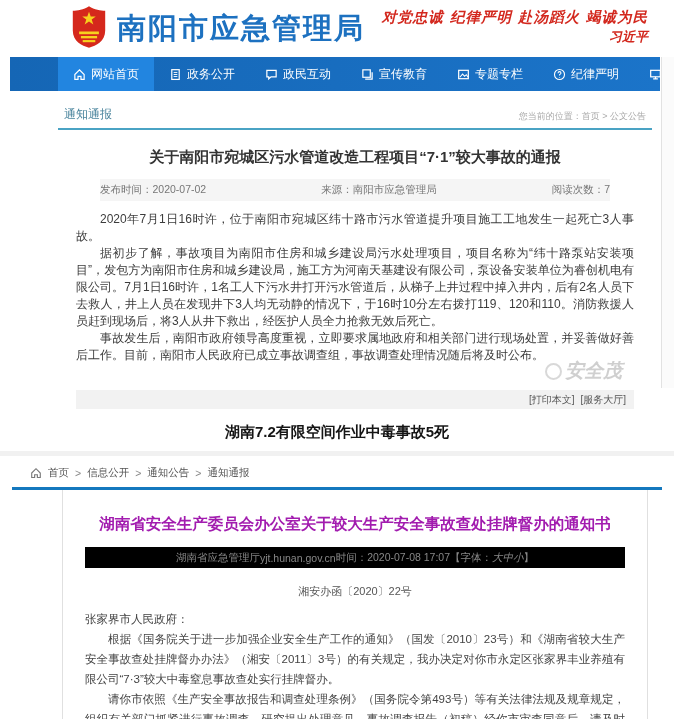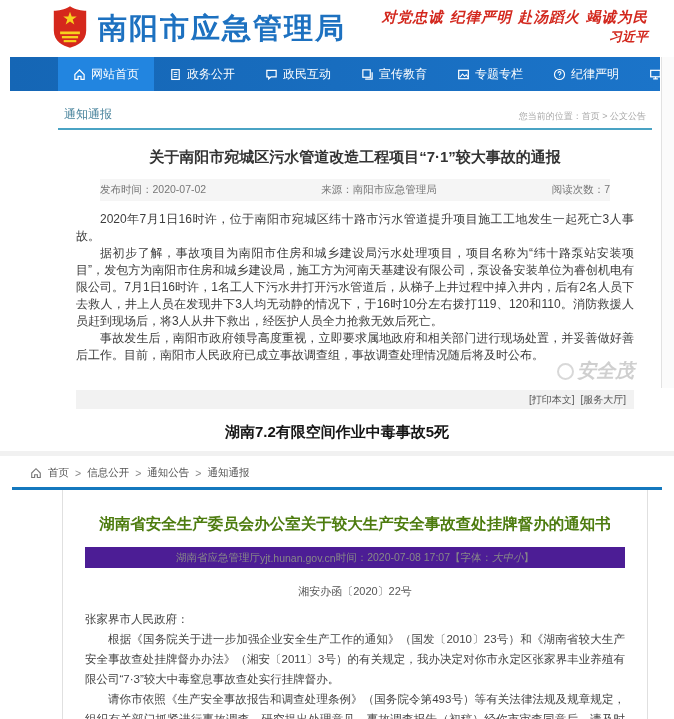--- a/index.html
+++ b/index.html
@@ -5,21 +5,21 @@
   * { margin:0; padding:0; box-sizing:border-box; }
   html,body { background:#fff; }
   body {
     width:674px; height:719px; overflow:hidden; position:relative;
     font-family:"Liberation Sans","DejaVu Sans",sans-serif; color:#333;
   }
   .edge-gutter { position:absolute; top:0; right:0; width:13px; height:388px;
     background:#fbfbfb; border-left:1px solid #e2e2e2; }
 
   
-  .site-header { height:57px; display:flex; align-items:center; padding-left:52px; position:relative; background:#fff; }
+  .site-header { height:57px; display:flex; align-items:center; padding-left:71px; position:relative; background:#fff; }
   .emblem { flex:0 0 auto; margin-right:10px; }
   .site-title { font-size:29px; font-weight:800; color:#1d71c0; letter-spacing:2px;
     font-family:"Liberation Sans","DejaVu Sans",sans-serif; }
   .slogan-wrap { position:absolute; right:26px; top:8px; text-align:right; }
   .slogan { color:#d3281e; font-weight:700; font-style:italic; font-size:14.5px;
     font-family:"DejaVu Serif","Liberation Serif",serif; letter-spacing:1px; white-space:nowrap; }
   .slogan-sign { color:#d3281e; font-weight:700; font-style:italic; font-size:13px;
     font-family:"DejaVu Serif","Liberation Serif",serif; margin-top:1px; }
 
   
@@ -38,38 +38,38 @@
   .sec-title { font-size:12px; color:#48839c; }
   .sec-loc { font-size:9px; color:#aaa; }
   .doc1-title { text-align:center; font-size:15px; font-weight:700; color:#333; margin:18px 10px 12px 10px; }
   .meta-bar1 { margin:0 42px; background:#f5f5f5; height:22px; display:flex; gap:14px;
     align-items:center; justify-content:space-between; font-size:10.5px; color:#777; }
   .doc1-body { margin:10px 18px 0 18px; }
   .doc1-body p { font-size:12px; line-height:17px; color:#3c3c3c; text-indent:2em; text-align:justify; }
   .wm { color:#c4c4c4; font-weight:700; font-size:19px; font-style:italic;
     display:inline-flex; align-items:center; gap:3px; opacity:.8; white-space:nowrap; }
   .wm .wm-circle { width:17px; height:17px; border:2px solid #cfcfcf; border-radius:50%; display:inline-block; }
-  .wm1 { position:absolute; right:40px; margin-top:-6px; }
+  .wm1 { position:absolute; right:52px; margin-top:-6px; }
   .print-bar { margin:26px 18px 0 18px; background:#f2f2f2; height:19px; display:flex;
     justify-content:flex-end; align-items:center; gap:6px; padding-right:8px; font-size:10px; color:#555; }
   .print-bar span { cursor:pointer; }
 
   
   .caption { text-align:center; font-size:15px; font-weight:700; color:#151515; }
   .caption1 { margin:14px 0 9px 0; }
   .band { height:5px; background:#f1f1f1; }
 
   
   .shot2 { background:#fff; padding-top:6px; }
   .crumb-row { display:flex; align-items:center; gap:6px; margin:4px 0 7px 30px; font-size:10.5px; color:#555; }
   .crumb-row .sep { color:#888; }
   .blue-line { height:3px; background:#1478be; margin:0 12px; }
   .doc2-box { margin:0 26px 0 62px; border:1px solid #e0e0e0; border-top:none; padding:16px 22px 10px 22px; position:relative; }
-  .doc2-title { text-align:center; font-size:15.5px; font-weight:700; color:#4d7c0f; margin:8px 0 12px 0; }
-  .meta-bar2 { background:#4c1d95; height:21px; display:flex; gap:0; align-items:center;
+  .doc2-title { text-align:center; font-size:15.5px; font-weight:700; color:#a21caf; margin:8px 0 12px 0; }
+  .meta-bar2 { background:#000000; height:21px; display:flex; gap:0; align-items:center;
     justify-content:center; font-size:10.5px; color:#888; }
   .meta-bar2 .fsz { font-family:"DejaVu Serif","Liberation Serif",serif; font-style:italic; cursor:pointer; }
   .doc2-num { text-align:center; font-size:11px; color:#555; margin:16px 0 10px 0; }
   .doc2-body p { font-size:11.5px; line-height:20px; color:#444; text-align:justify; }
   .doc2-body .indent { text-indent:2em; }
 </style>
 </head>
 <body>
 
 <div class="edge-gutter"></div>

